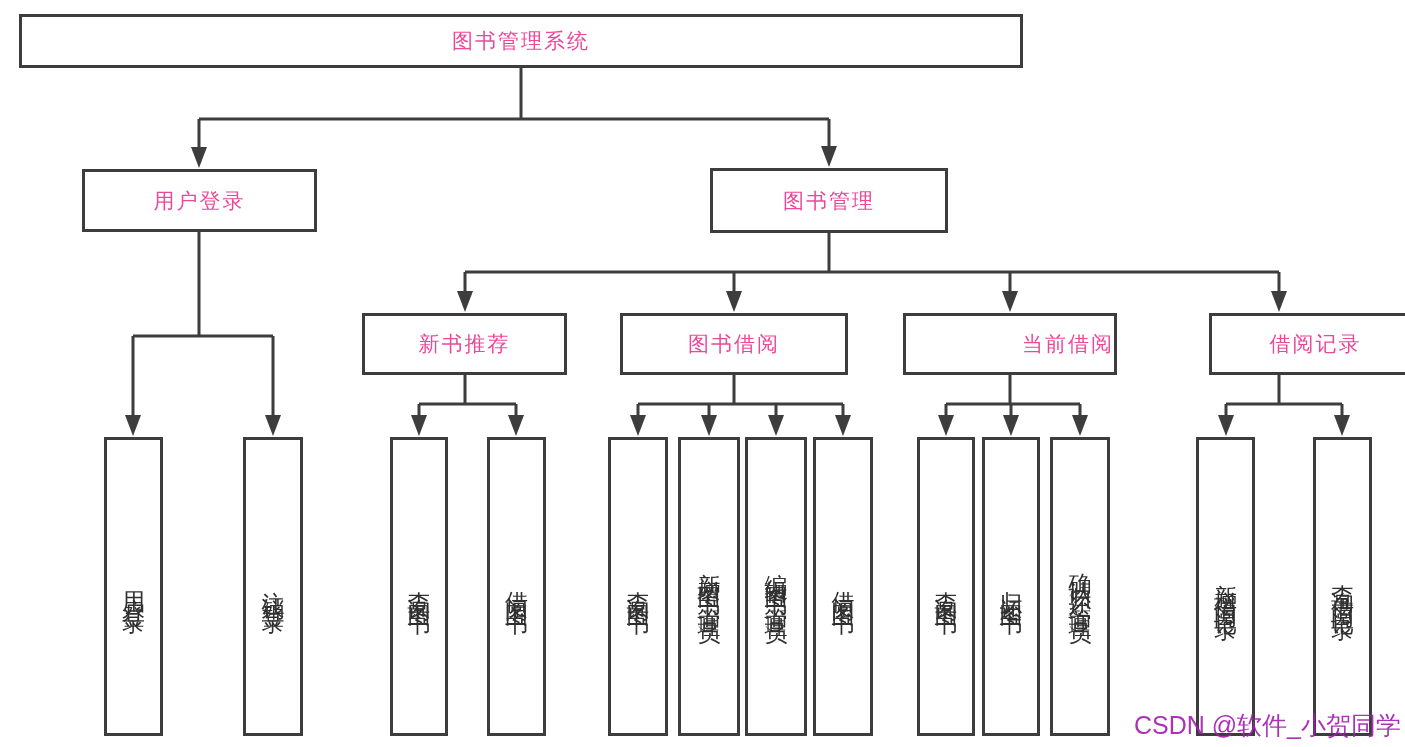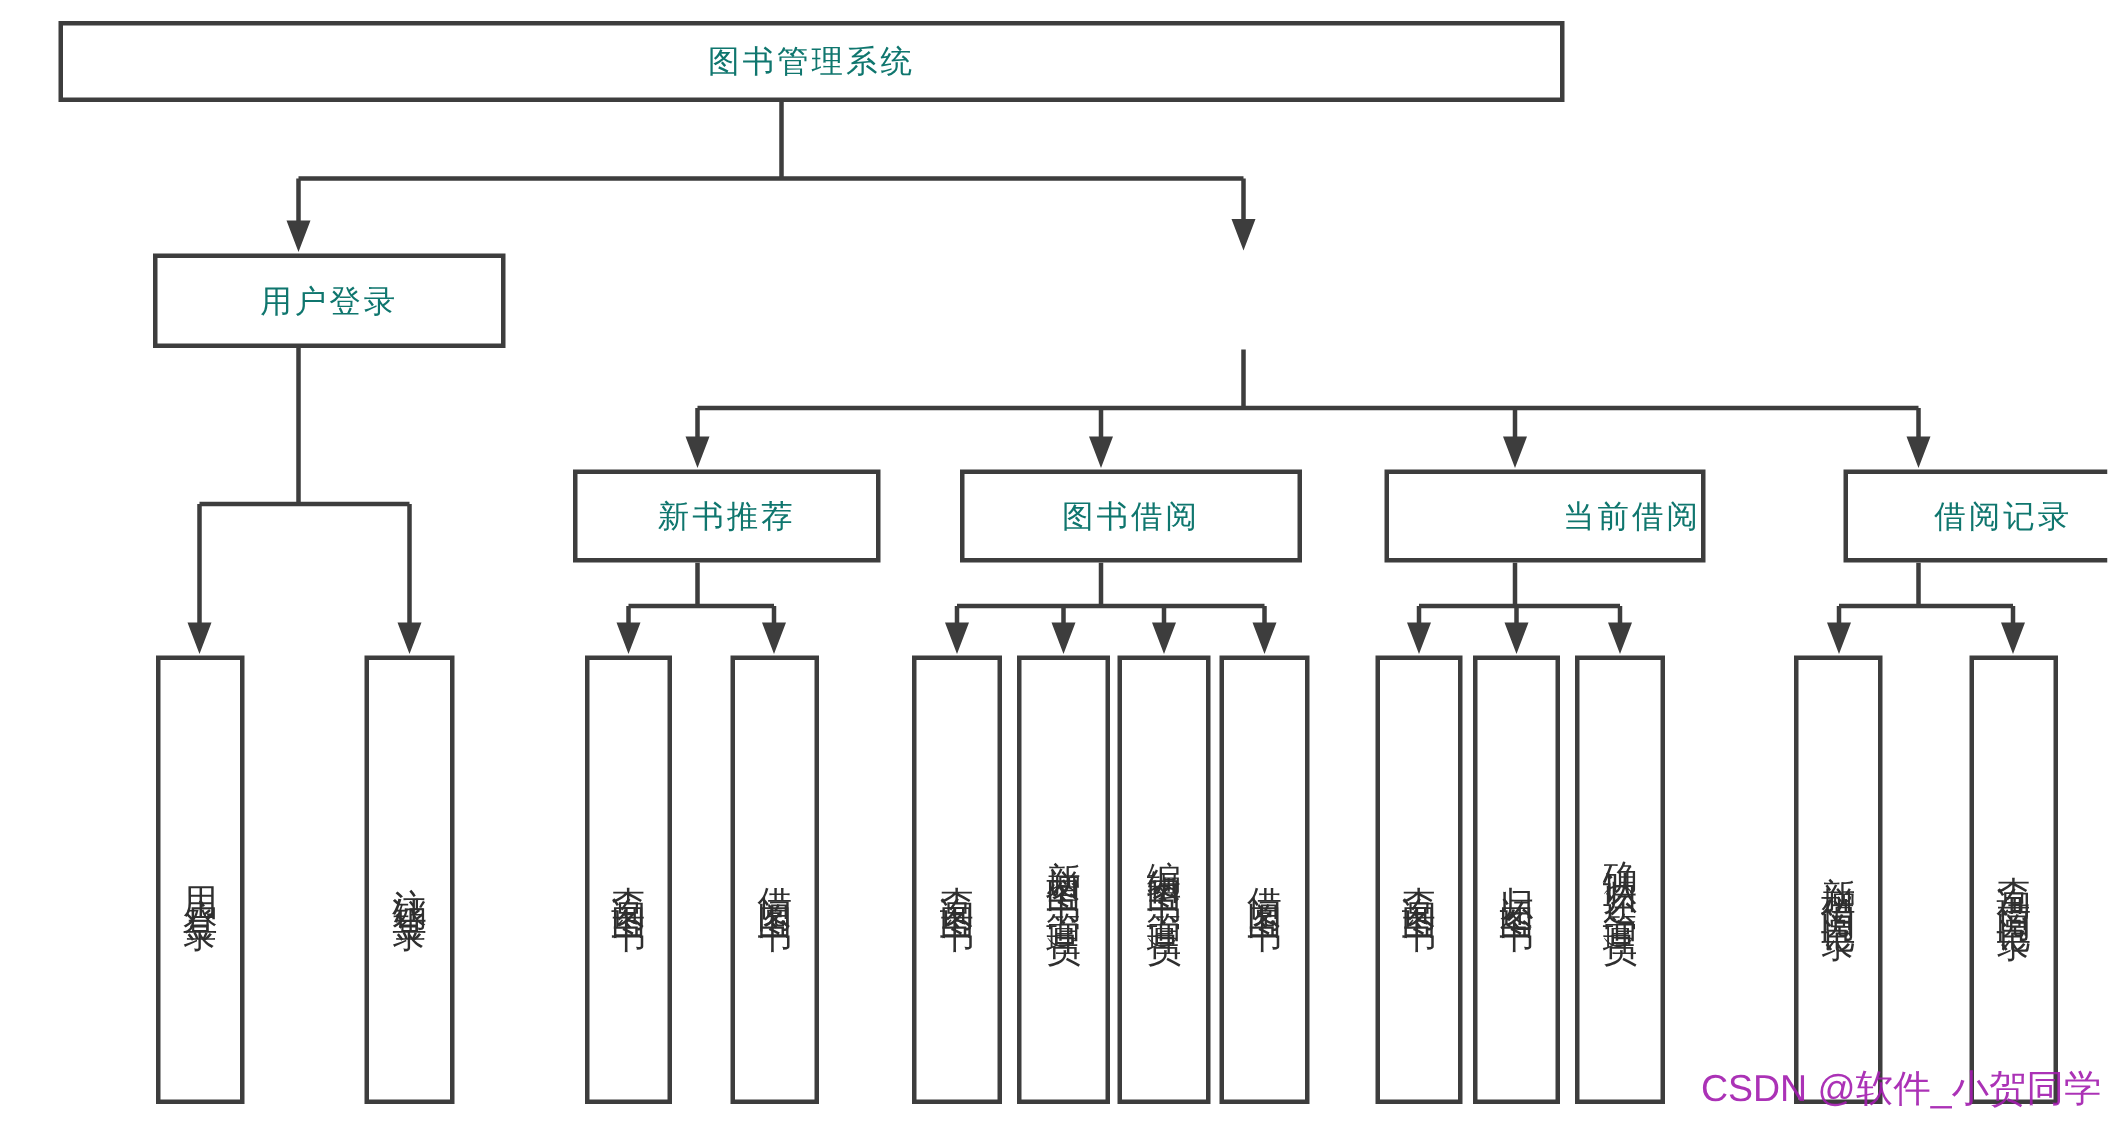--- a/index.html
+++ b/index.html
@@ -13,22 +13,21 @@
   .connector-layer{
     position:absolute;left:0;top:0;width:1405px;height:747px;
     pointer-events:none;
   }
   .node{
     position:absolute;
     border:3px solid #3d3d3d;
     background:#ffffff;
     display:flex;align-items:center;justify-content:center;
     box-sizing:border-box;
-    color:#0f766e;
-    margin-left:20px;
+    color:#ec4899;
   }
   .h-node{font-size:21px;letter-spacing:2px;white-space:nowrap;}
   .leaf{
     position:absolute;
     border:3px solid #3d3d3d;
     background:#ffffff;
     display:flex;align-items:center;justify-content:center;
     box-sizing:border-box;
     top:437px;height:299px;
     color:#2f2f2f;
@@ -87,20 +86,23 @@
       M1334 415 L1350 415 L1342 436 Z"></path>
   </svg>
 
   <div class="node h-node" style="left:19px;top:14px;width:1004px;height:54px;">
     <span>图书管理系统</span>
   </div>
 
   <div class="node h-node" style="left:82px;top:169px;width:235px;height:63px;">
     <span>用户登录</span>
   </div>
+  <div class="node h-node" style="left:710px;top:168px;width:238px;height:65px;">
+    <span>图书管理</span>
+  </div>
 
   <div class="node h-node" style="left:362px;top:313px;width:205px;height:62px;align-items:center;">
     <span>新书推荐</span>
   </div>
   <div class="node h-node" style="left:620px;top:313px;width:228px;height:62px;justify-content:center;">
     <span>图书借阅</span>
   </div>
   <div class="node h-node" style="left:903px;top:313px;width:214px;height:62px;justify-content:flex-end;">
     <span>当前借阅</span>
   </div>

